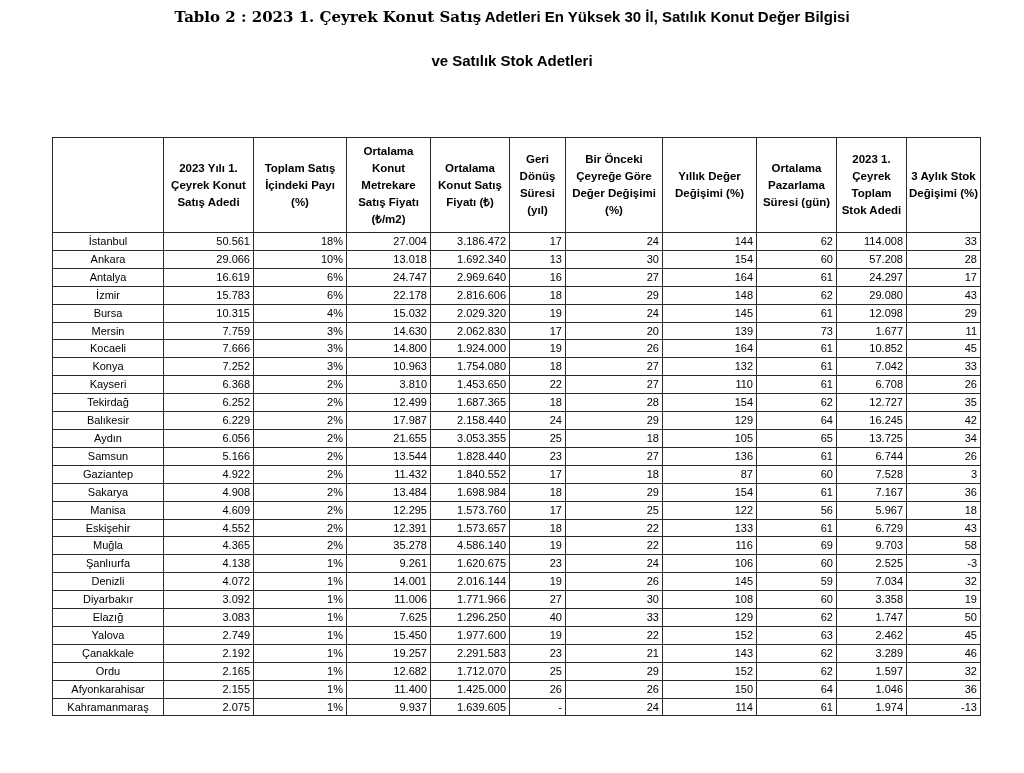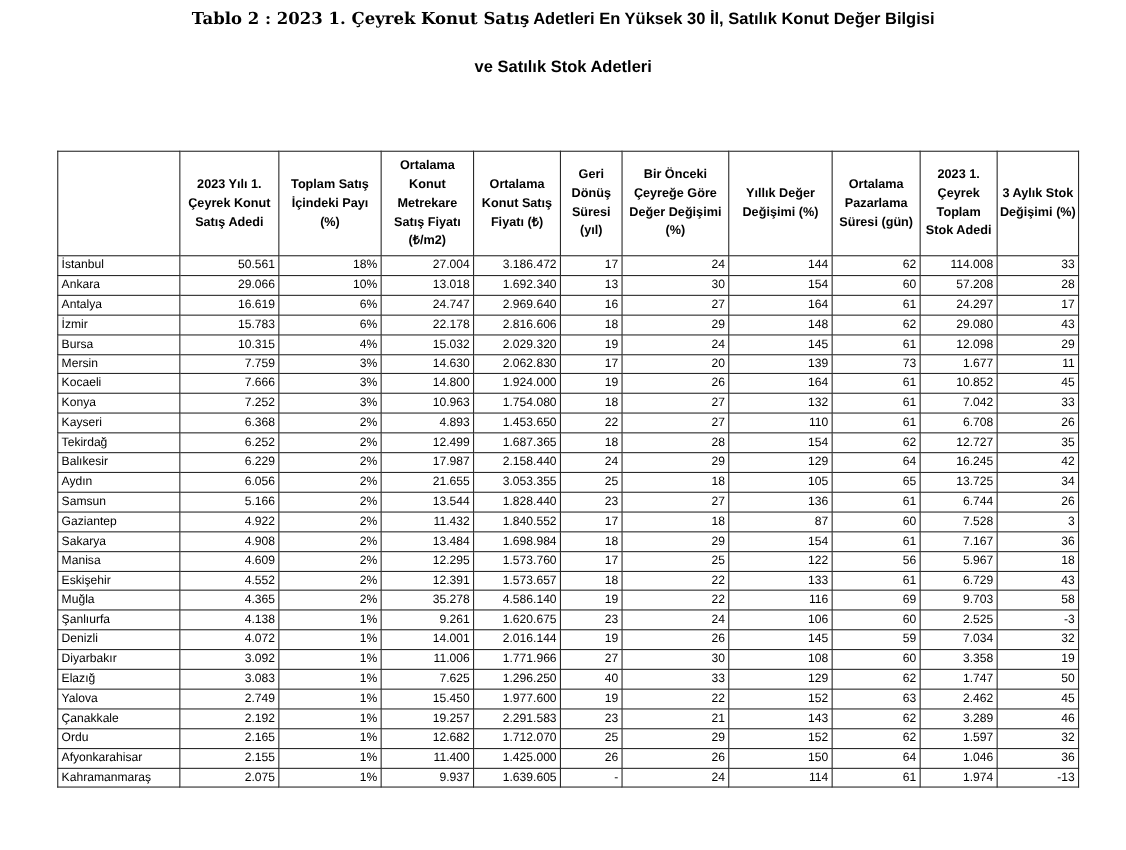--- a/index.html
+++ b/index.html
@@ -18,21 +18,21 @@
     position: absolute; left: 52px; top: 137px;
     border-collapse: collapse; table-layout: fixed;
     font-family: "Liberation Sans", sans-serif; font-size: 11px;
   }
   table.data th, table.data td { border: 1px solid #2a2a2a; padding: 0 3px; overflow: hidden; white-space: nowrap; }
   table.data th {
     height: 94px; font-weight: bold; text-align: center; vertical-align: middle;
     white-space: normal; line-height: 17px; font-size: 11.5px; padding: 0 2px;
   }
   table.data td { height: 16.9px; line-height: 16.9px; text-align: right; }
-  table.data td.province { text-align: left; }
+  table.data td.province { text-align: center; }
   col.c0 { width: 111px; } col.c1 { width: 90px; } col.c2 { width: 93px; } col.c3 { width: 84px; }
   col.c4 { width: 79px; } col.c5 { width: 56px; } col.c6 { width: 97px; } col.c7 { width: 94px; }
   col.c8 { width: 80px; } col.c9 { width: 70px; } col.c10 { width: 74px; }
 </style>
 </head>
 <body>
 
 <div class="title-line1"><span class="serif">Tablo 2 : 2023 1. Çeyrek Konut Satış</span><span class="sans"> Adetleri En Yüksek 30 İl, Satılık Konut Değer Bilgisi</span></div>
 <div class="title-line2">ve Satılık Stok Adetleri</div>
 
@@ -167,21 +167,21 @@
         <td>27</td>
         <td>132</td>
         <td>61</td>
         <td>7.042</td>
         <td>33</td>
       </tr>
       <tr>
         <td class="province">Kayseri</td>
         <td>6.368</td>
         <td>2%</td>
-        <td>4.893</td>
+        <td>3.810</td>
         <td>1.453.650</td>
         <td>22</td>
         <td>27</td>
         <td>110</td>
         <td>61</td>
         <td>6.708</td>
         <td>26</td>
       </tr>
       <tr>
         <td class="province">Tekirdağ</td>

